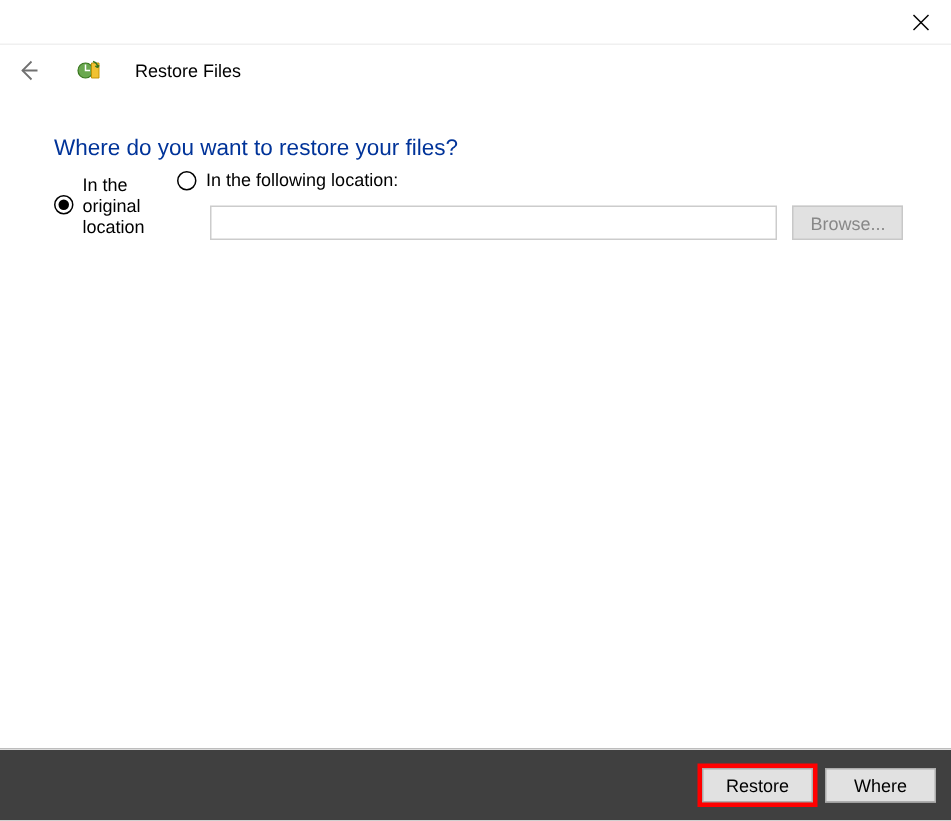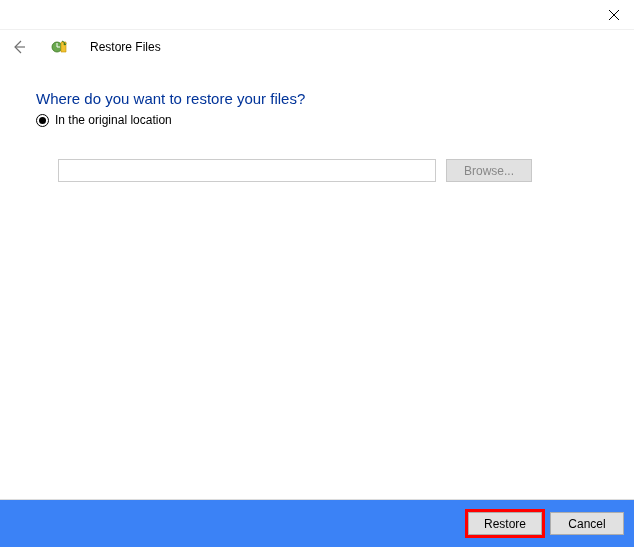--- a/index.html
+++ b/index.html
@@ -57,21 +57,21 @@
       padding: 30px 36px 0 36px;
     }
     .heading {
       font-size: 15px;
       color: #003399;
       margin-bottom: 6px;
       font-weight: 400;
     }
     .radio-group {
       display: flex;
-      flex-direction: column;
+      flex-direction: row;
       gap: 22px;
     }
     .radio-row {
       display: flex;
       align-items: center;
       gap: 6px;
     }
     .radio-circle {
       width: 13px;
       height: 13px;
@@ -103,35 +103,35 @@
     }
     .path-input {
       width: 378px;
       height: 23px;
       border: 1px solid #ccc;
       background: #fff;
       padding: 0 4px;
       font-size: 12px;
     }
     .browse-btn {
-      width: 86px;
+      width: 74px;
       height: 23px;
       background: #e1e1e1;
       border: 1px solid #c8c8c8;
       color: #888;
       font-size: 12px;
       cursor: default;
     }
     .footer {
       position: absolute;
       bottom: 0;
       left: 0;
       right: 0;
       height: 48px;
-      background: #3b82f6;
+      background: #404040;
       border-top: 1px solid #dcdcdc;
       display: flex;
       align-items: center;
       justify-content: flex-end;
       gap: 8px;
       padding-right: 10px;
     }
     .footer-btn {
       min-width: 74px;
       height: 23px;
@@ -181,24 +181,28 @@
 <div class="content">
   <div class="heading">Where do you want to restore your files?</div>
 
   <div class="radio-group">
     <div class="radio-row">
       <div class="radio-circle selected"></div>
       <span class="radio-label">In the original location</span>
     </div>
 
     <div>
+      <div class="radio-row">
+        <div class="radio-circle"></div>
+        <span class="radio-label">In the following location:</span>
+      </div>
       <div class="path-row">
         <input type="text" class="path-input" value="" style="">
         <button class="browse-btn" disabled="">Browse...</button>
       </div>
     </div>
   </div>
 </div>
 
 <div class="footer">
   <button class="footer-btn primary">Restore</button>
-  <button class="footer-btn">Cancel</button>
+  <button class="footer-btn">Where</button>
 </div>
 
 </body></html>

